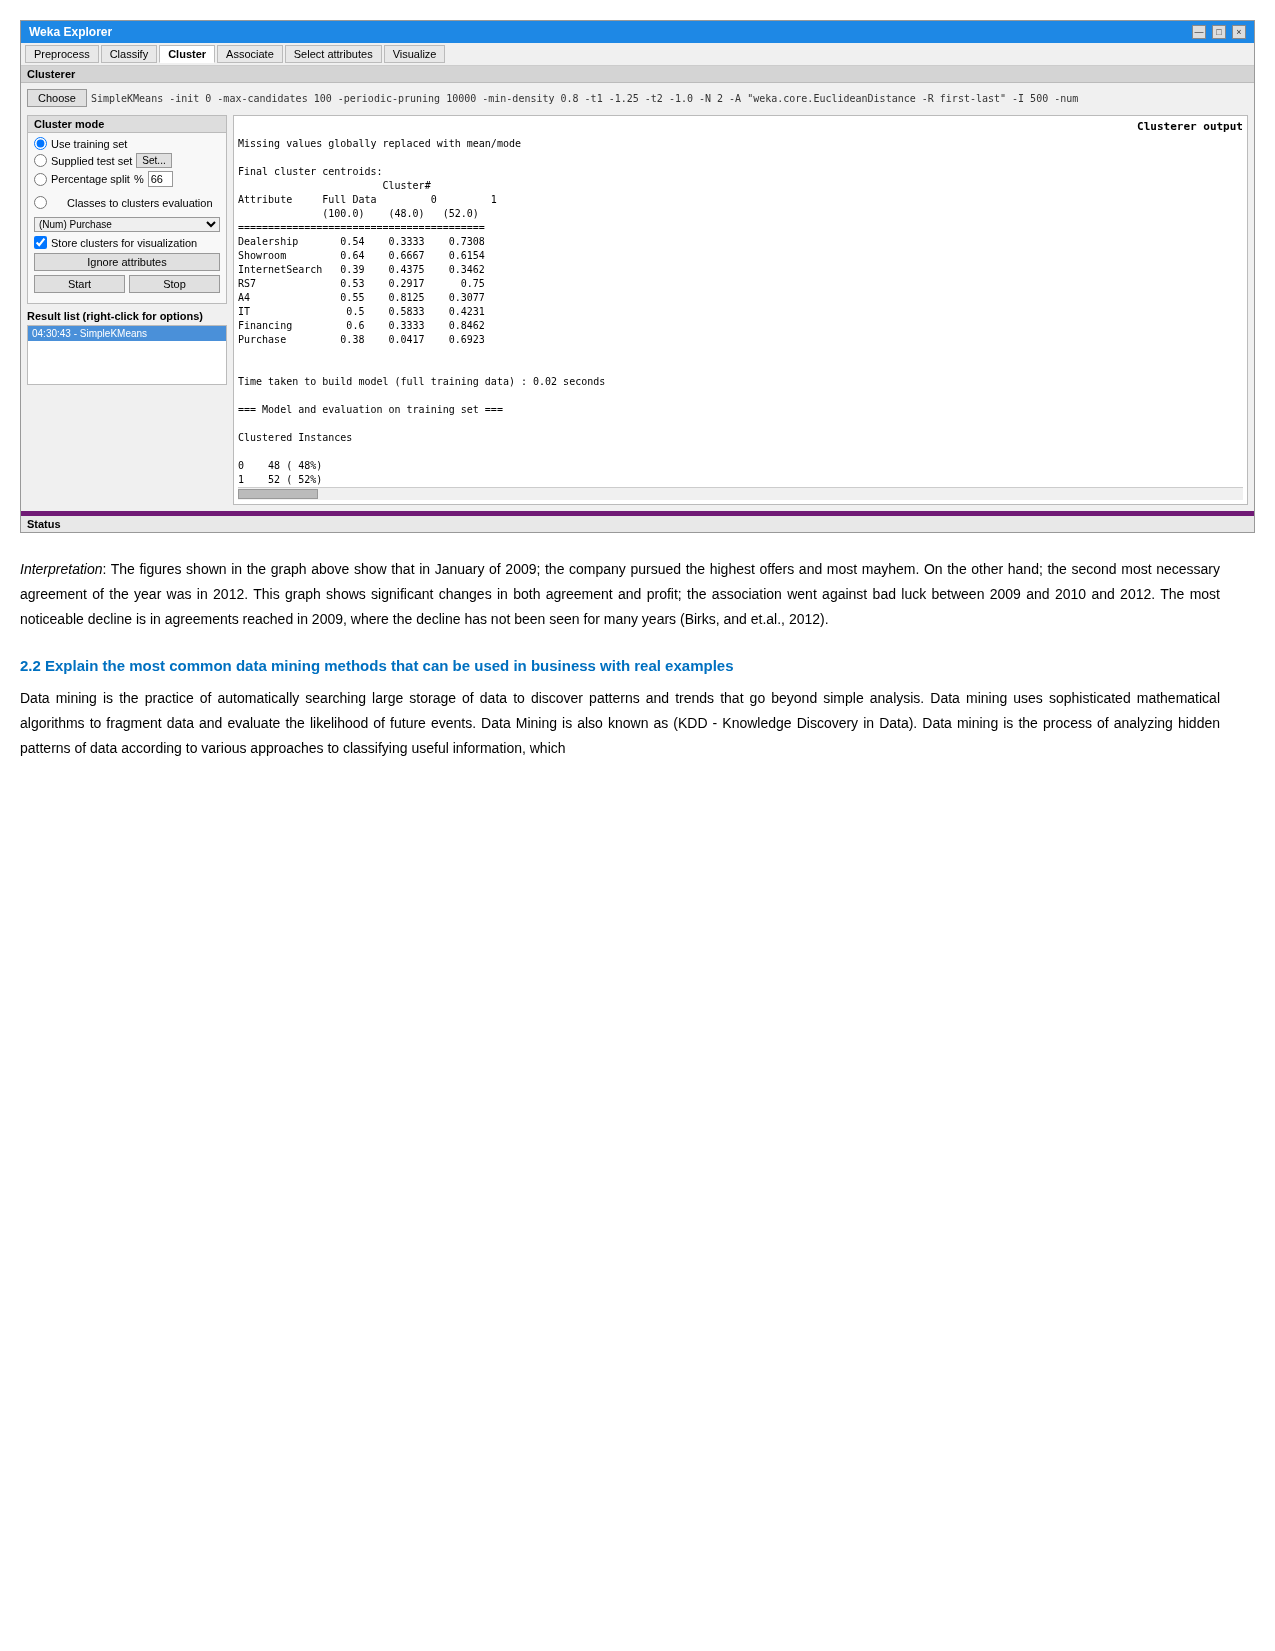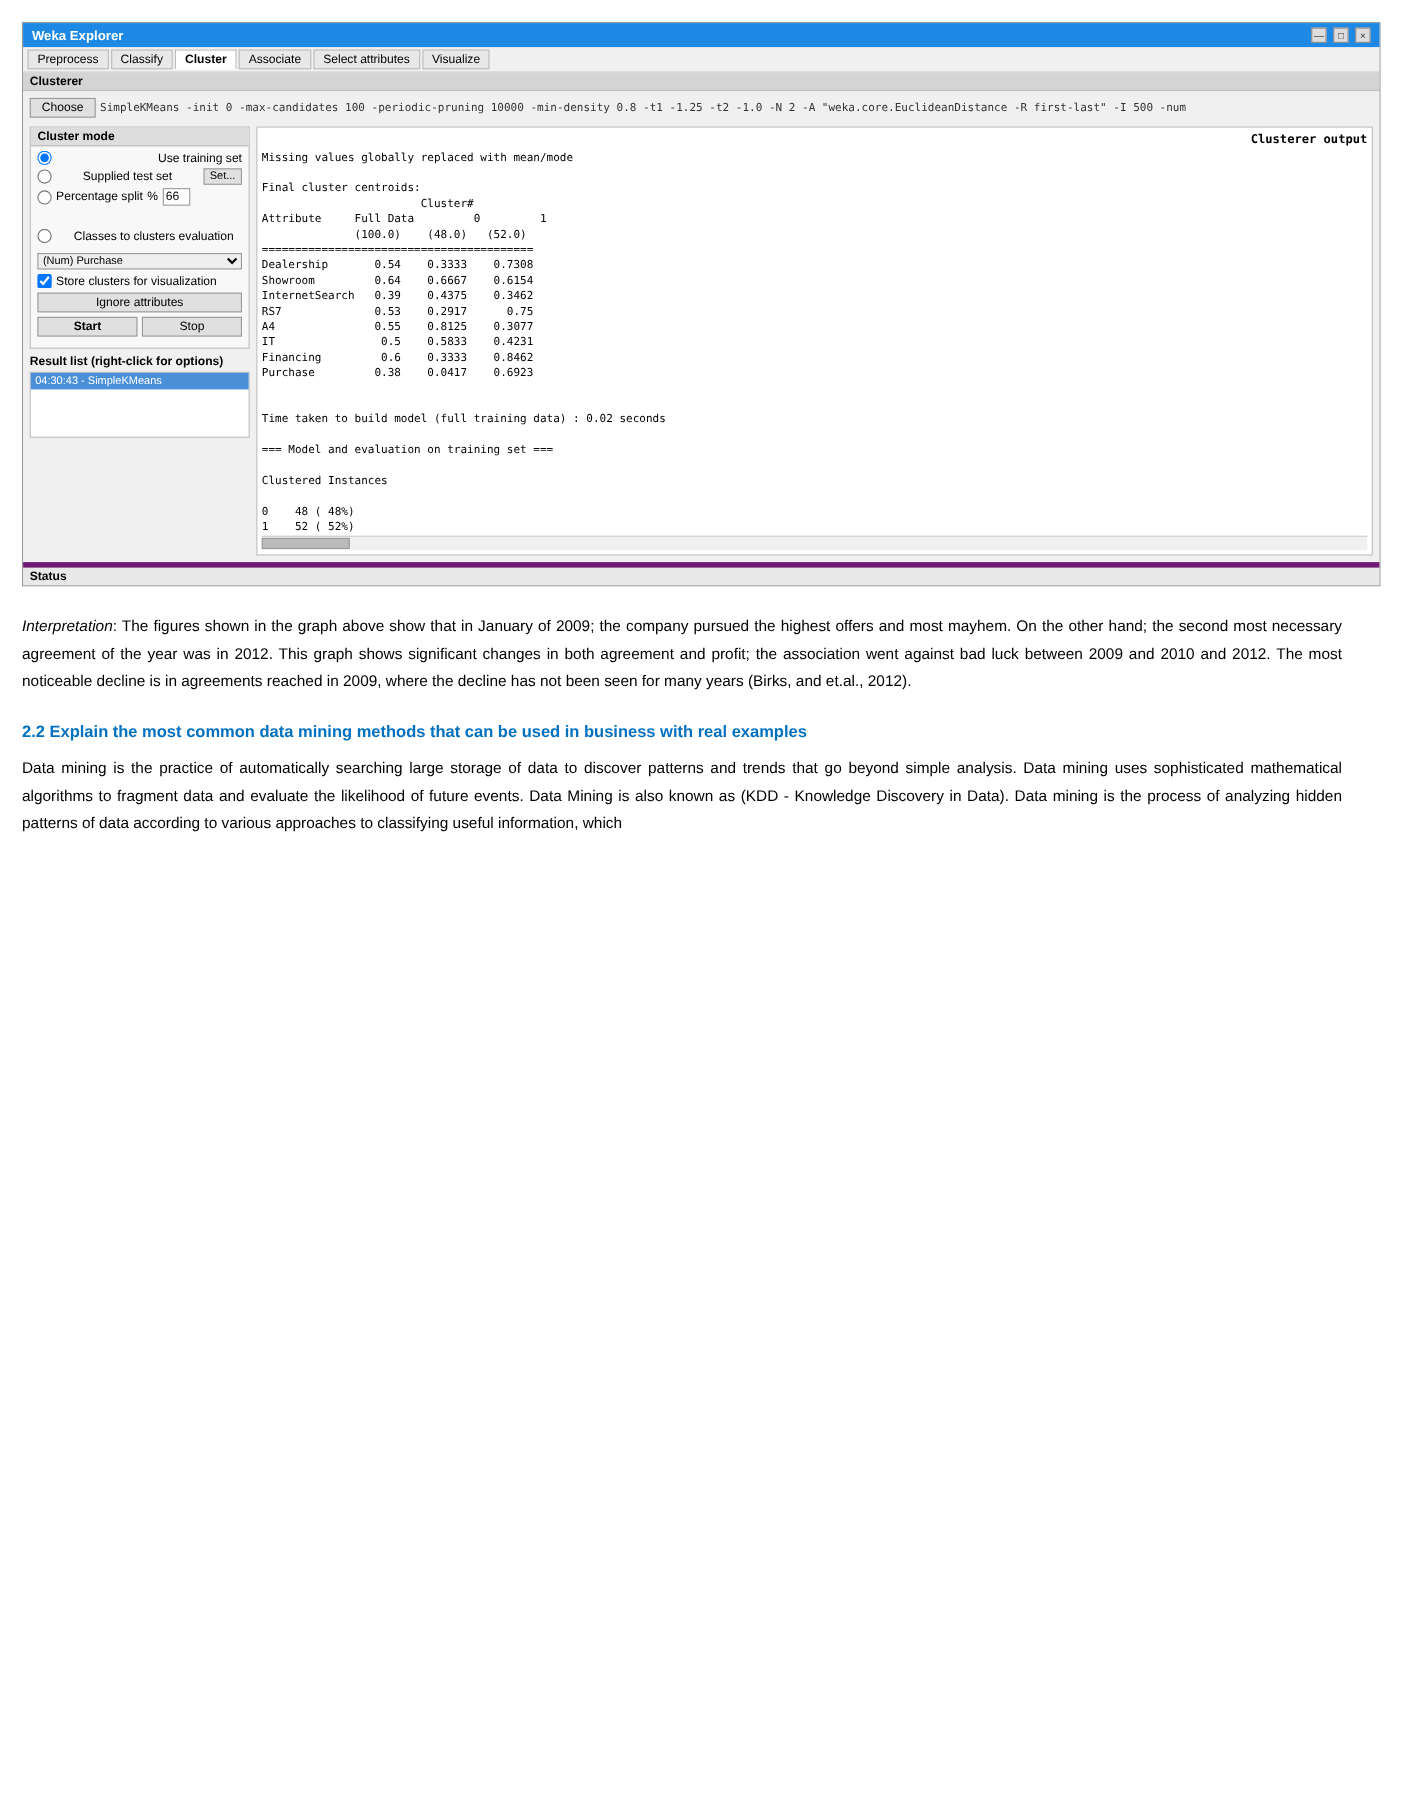--- a/index.html
+++ b/index.html
@@ -151,32 +151,31 @@
     .panel-group-content {
       padding: 4px 6px;
     }
 
     .radio-row {
       display: flex;
       align-items: center;
       gap: 4px;
       margin-bottom: 3px;
       font-size: 11px;
-      justify-content: space-between;
     }
 
     .radio-row input[type="radio"] {
       margin: 0;
     }
 
     .percent-row {
       display: flex;
       align-items: center;
       gap: 4px;
-      margin-bottom: 21px;
+      margin-bottom: 9px;
       font-size: 11px;
     }
 
     .pct-input {
       width: 25px;
       font-size: 11px;
       border: 1px solid #999;
       padding: 1px 2px;
     }
 
@@ -219,21 +218,20 @@
       margin-bottom: 6px;
     }
 
     .start-btn {
       flex: 1;
       font-size: 11px;
       padding: 2px;
       border: 1px solid #999;
       background: #e0e0e0;
       cursor: pointer;
-      font-weight: bold;
     }
 
     .stop-btn {
       flex: 1;
       font-size: 11px;
       padding: 2px;
       border: 1px solid #999;
       background: #e0e0e0;
       cursor: pointer;
     }

